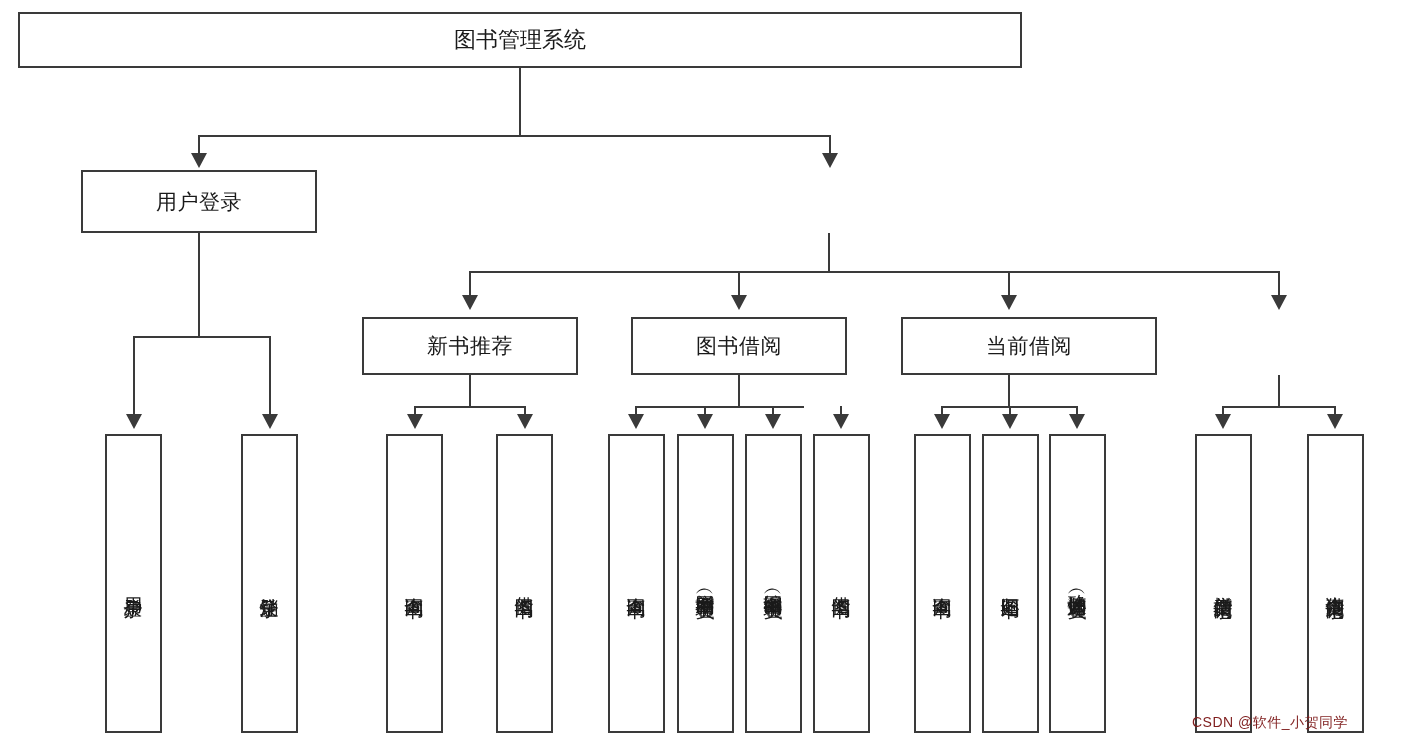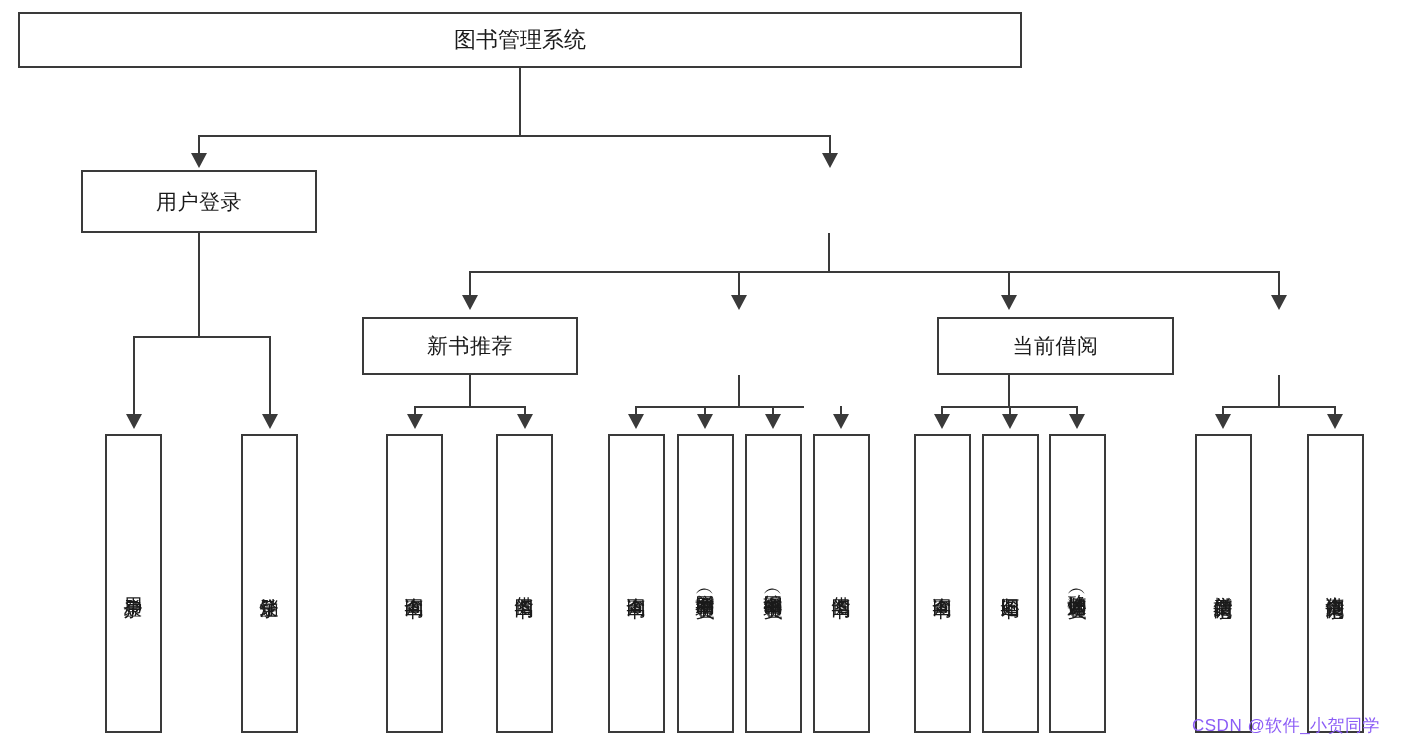--- a/index.html
+++ b/index.html
@@ -66,22 +66,22 @@
     position: absolute;
     width: 0;
     height: 0;
     border-left: 8px solid transparent;
     border-right: 8px solid transparent;
     border-top: 15px solid #3a3a3a;
   }
   
   .watermark {
     position: absolute;
-    font-size: 17px;
-    color: #8b5cf6;
+    font-size: 14px;
+    color: #7f1d1d;
     letter-spacing: 0.5px;
     white-space: nowrap;
     pointer-events: none;
   }
 </style>
 </head>
 <body>
 
 <div id="canvas">
 
@@ -119,21 +119,24 @@
   <div class="vline" style="left:738px; top:271px; width:2px; height:27px;"></div>
   <div class="arrow" style="left:731px; top:295px;"></div>
   <div class="vline" style="left:1008px; top:271px; width:2px; height:27px;"></div>
   <div class="arrow" style="left:1001px; top:295px;"></div>
   <div class="vline" style="left:1278px; top:271px; width:2px; height:27px;"></div>
   <div class="arrow" style="left:1271px; top:295px;"></div>
 
   <div class="node h" style="left:362px; top:317px; width:216px; height:58px;">
     <span class="lbl">新书推荐</span>
   </div>
-  <div class="node h" style="left:901px; top:317px; width:237px; height:58px;margin-left:36px;">
+  <div class="node h" style="left:631px; top:317px; width:216px; height:58px;">
+    <span class="lbl">图书借阅</span>
+  </div>
+  <div class="node h" style="left:901px; top:317px; width:256px; height:58px;">
     <span class="lbl">当前借阅</span>
   </div>
 
   <div class="vline" style="left:469px; top:375px; width:2px; height:33px;"></div>
   <div class="hline" style="left:414px; top:406px; width:112px; height:2px;"></div>
   <div class="vline" style="left:414px; top:406px; width:2px; height:12px;"></div>
   <div class="arrow" style="left:407px; top:414px;"></div>
   <div class="vline" style="left:524px; top:406px; width:2px; height:12px;"></div>
   <div class="arrow" style="left:517px; top:414px;"></div>
 

